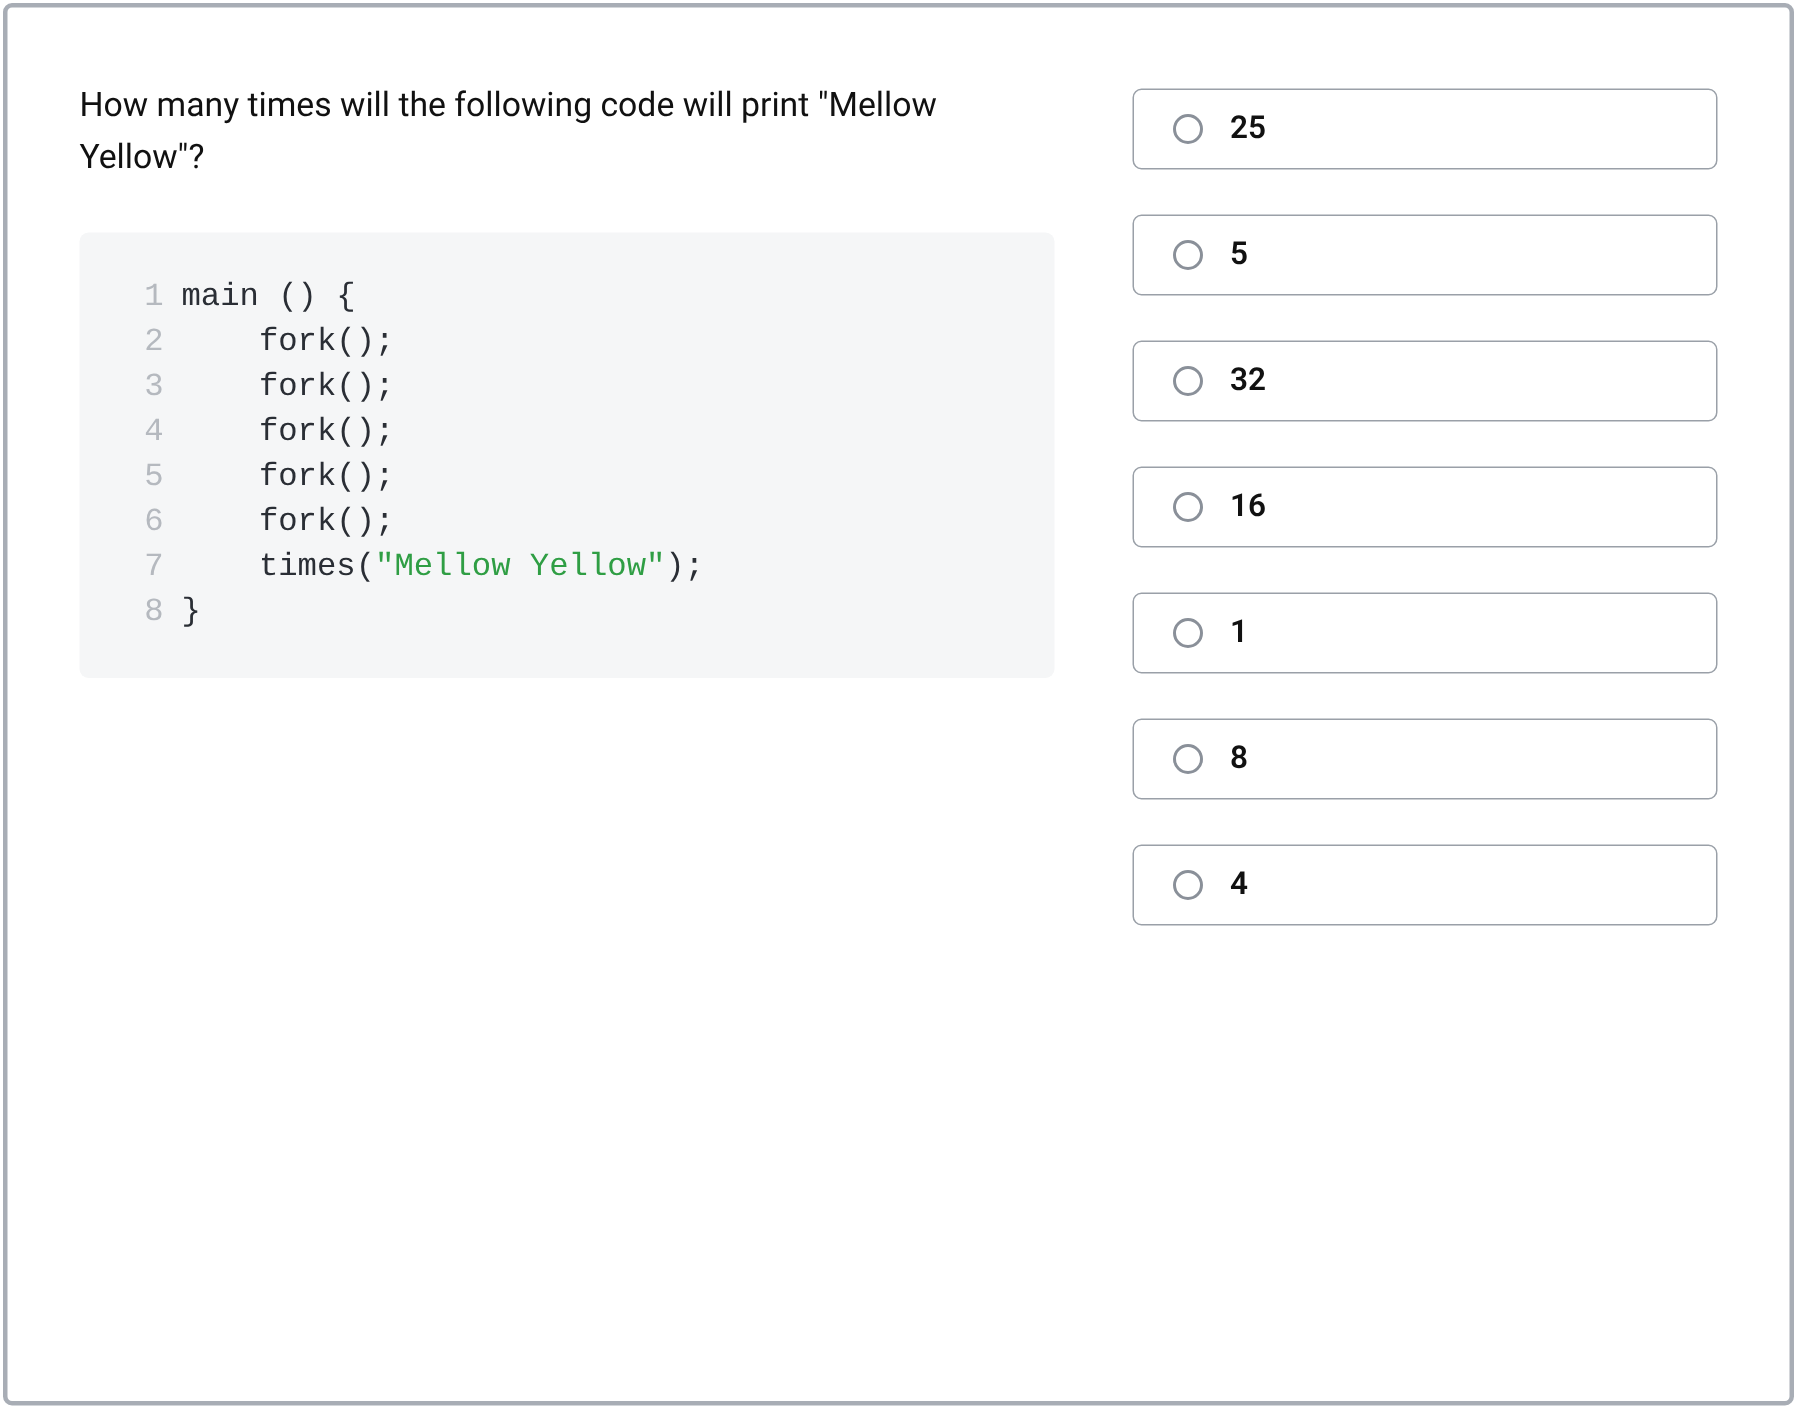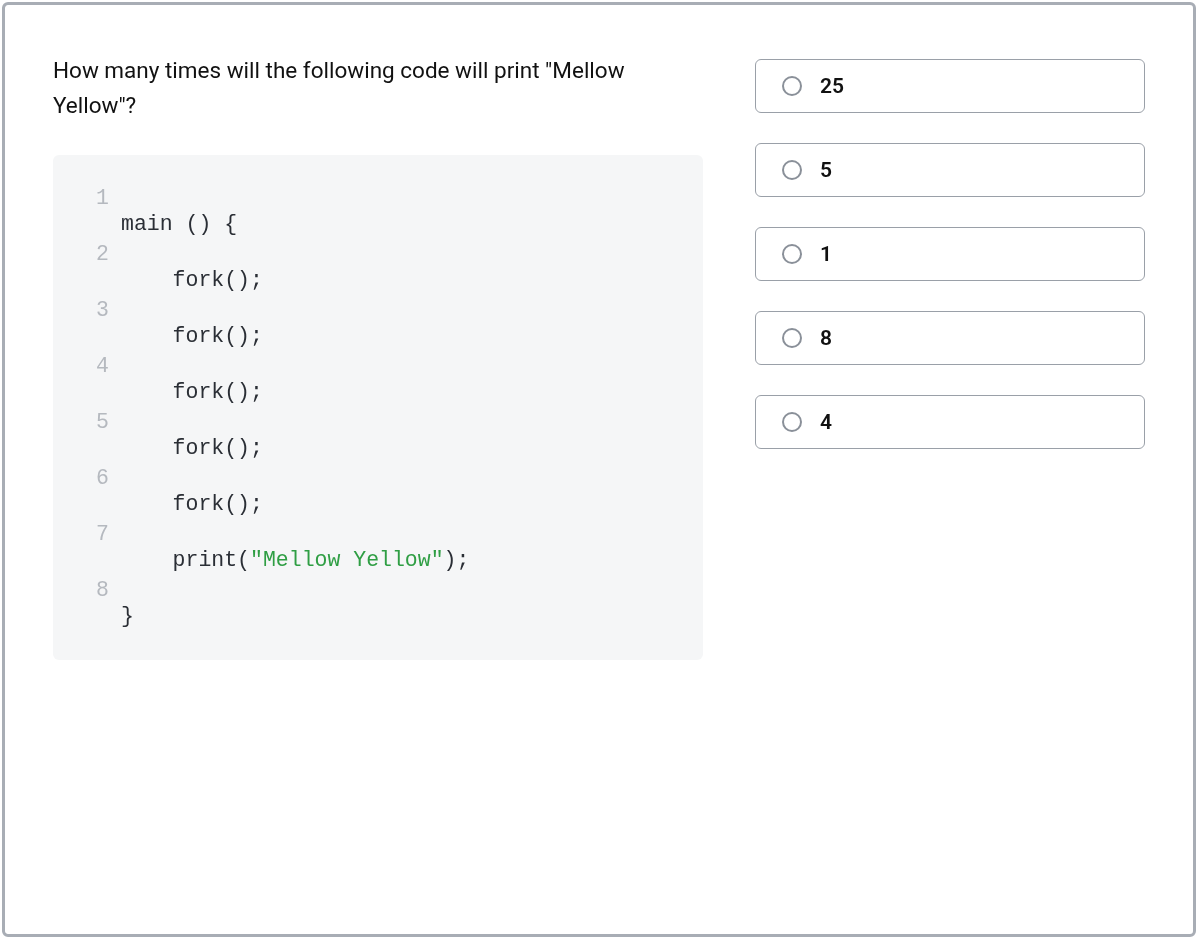--- a/index.html
+++ b/index.html
@@ -56,21 +56,20 @@
     .lineno {
       color: #b5b9bf;
       width: 28px;
       text-align: right;
       margin-right: 12px;
       user-select: none;
       flex-shrink: 0;
     }
     .code-content {
       color: #2a2e35;
-      margin-top: 26px;
     }
     .code-content .str {
       color: #2f9e44;
     }
     .option {
       border: 1.5px solid #9aa0a8;
       border-radius: 6px;
       padding: 14px 26px;
       display: flex;
       align-items: center;
@@ -97,33 +96,41 @@
 <div class="outer-frame">
   <div class="left-col">
     <div class="question-text">How many times will the following code will print "Mellow Yellow"?</div>
     <div class="code-block">
       <div class="code-line"><span class="lineno">1</span><span class="code-content"><span>main () {</span><span class="str"></span><span></span></span></div>
       <div class="code-line"><span class="lineno">2</span><span class="code-content"><span>    fork();</span><span class="str"></span><span></span></span></div>
       <div class="code-line"><span class="lineno">3</span><span class="code-content"><span>    fork();</span><span class="str"></span><span></span></span></div>
       <div class="code-line"><span class="lineno">4</span><span class="code-content"><span>    fork();</span><span class="str"></span><span></span></span></div>
       <div class="code-line"><span class="lineno">5</span><span class="code-content"><span>    fork();</span><span class="str"></span><span></span></span></div>
       <div class="code-line"><span class="lineno">6</span><span class="code-content"><span>    fork();</span><span class="str"></span><span></span></span></div>
-      <div class="code-line"><span class="lineno">7</span><span class="code-content"><span>    print(</span><span class="str">"Mellow Yellow"</span><span>);</span></span></div>
+      <div class="code-line"><span class="lineno">7</span><span class="code-content"><span>    times(</span><span class="str">"Mellow Yellow"</span><span>);</span></span></div>
       <div class="code-line"><span class="lineno">8</span><span class="code-content"><span>}</span><span class="str"></span><span></span></span></div>
     </div>
   </div>
 
   <div class="right-col">
     <div class="option">
       <span class="radio"></span>
       <span class="option-label">25</span>
     </div>
     <div class="option">
       <span class="radio"></span>
       <span class="option-label">5</span>
+    </div>
+    <div class="option">
+      <span class="radio"></span>
+      <span class="option-label">32</span>
+    </div>
+    <div class="option">
+      <span class="radio"></span>
+      <span class="option-label">16</span>
     </div>
     <div class="option">
       <span class="radio"></span>
       <span class="option-label">1</span>
     </div>
     <div class="option">
       <span class="radio"></span>
       <span class="option-label">8</span>
     </div>
     <div class="option">

